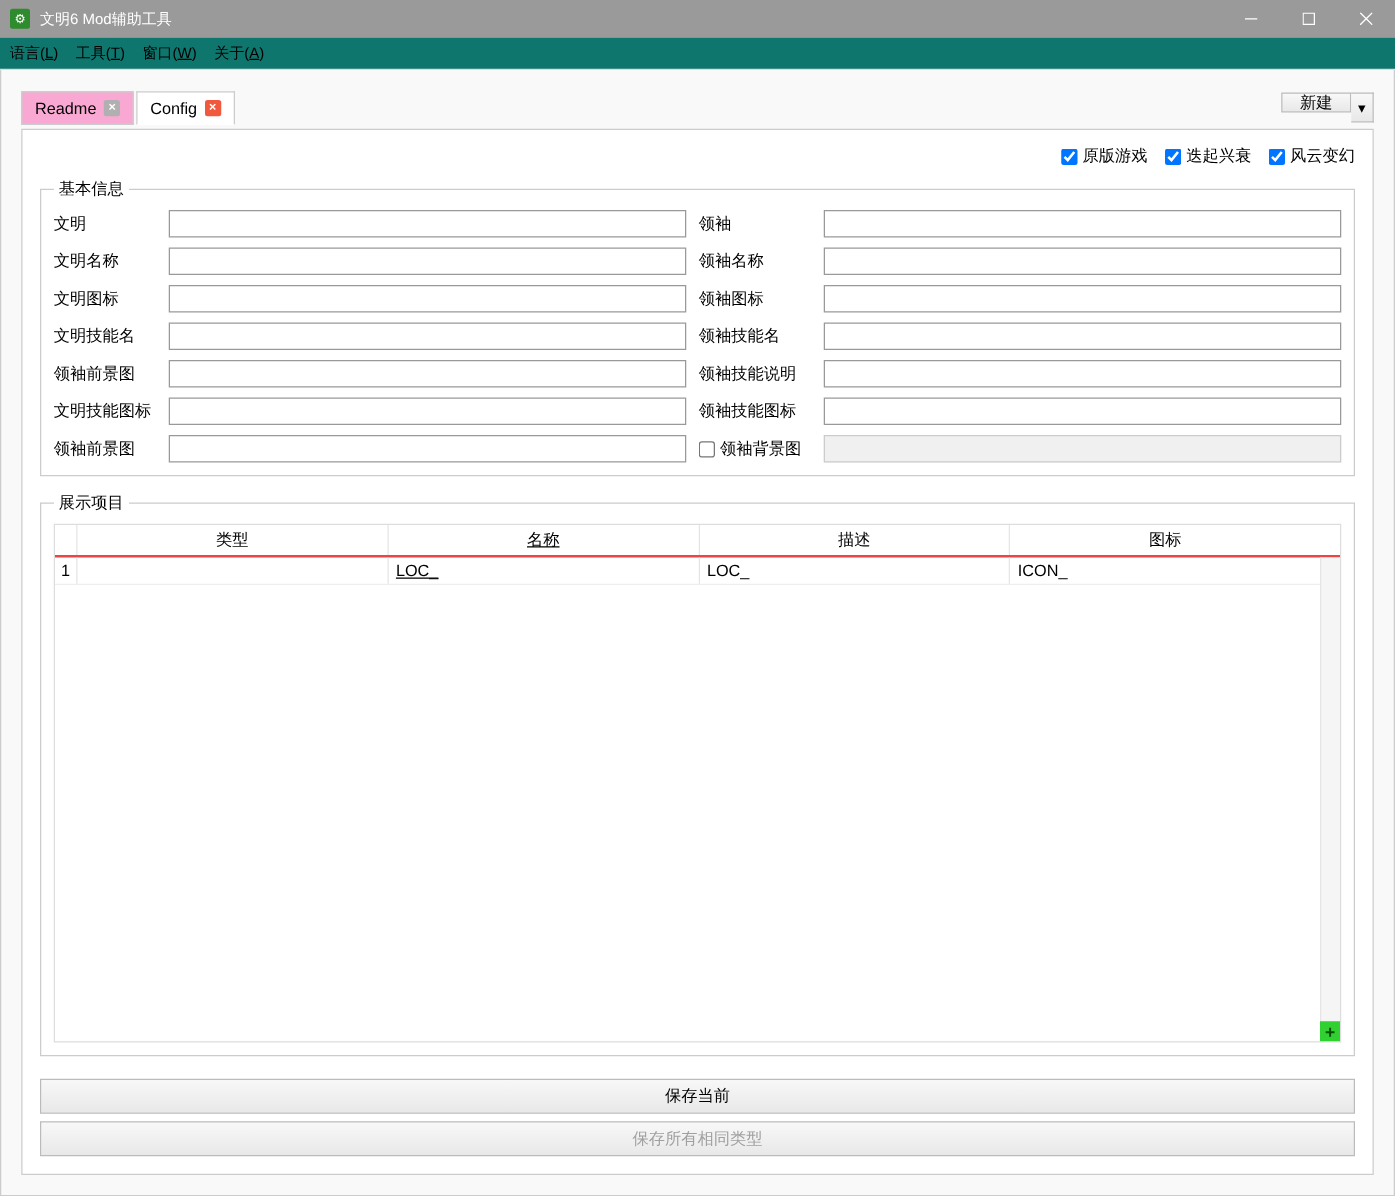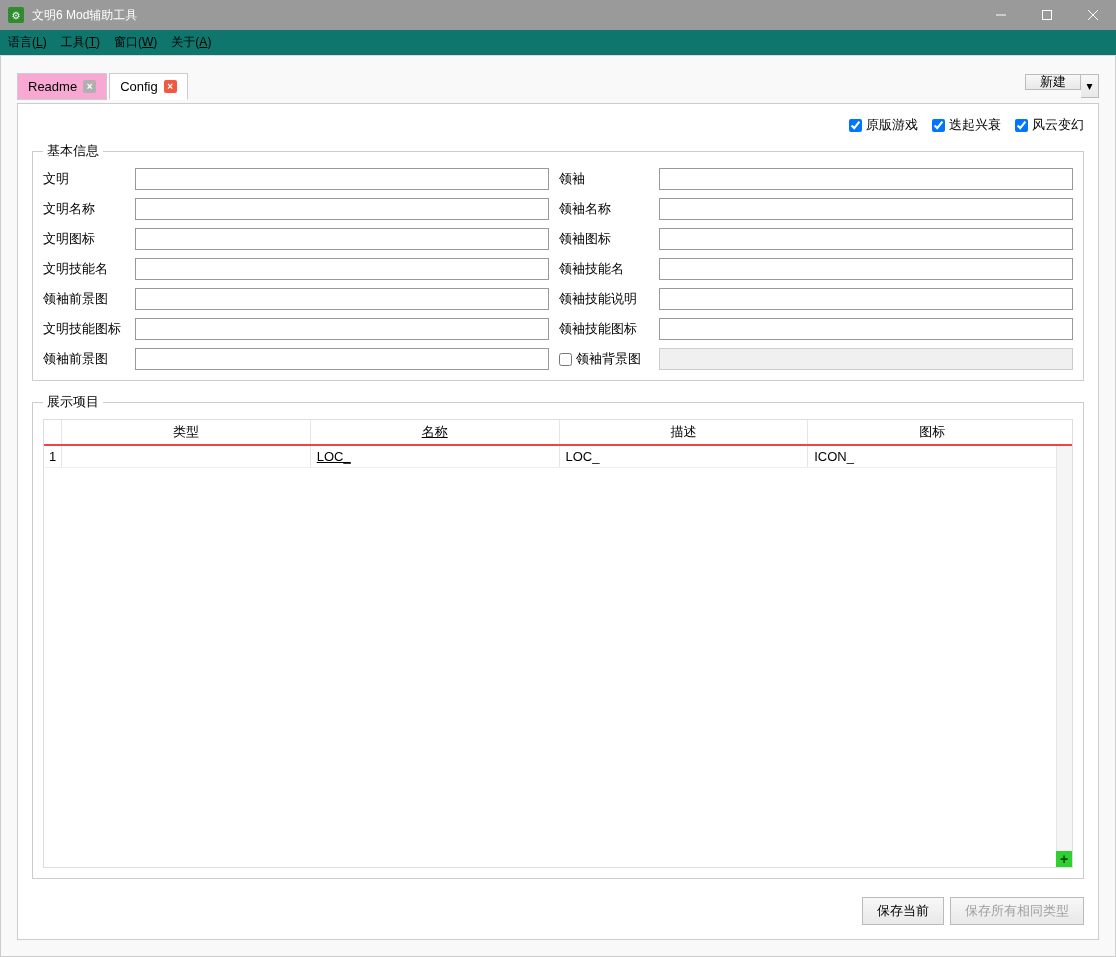--- a/index.html
+++ b/index.html
@@ -225,20 +225,21 @@
       align-items: center;
       justify-content: center;
       cursor: pointer;
       line-height: 1;
     }
     .bottom-buttons {
       display: flex;
       justify-content: flex-end;
       gap: 6px;
       margin-top: 18px;
+      flex-direction: column;
     }
     .btn {
       height: 28px;
       padding: 0 14px;
       border: 1px solid #bbb;
       background: linear-gradient(#f8f8f8,#e8e8e8);
       cursor: pointer;
       font-size: 13px;
     }
     .btn.disabled { color: #a0a0a0; cursor: default; }

